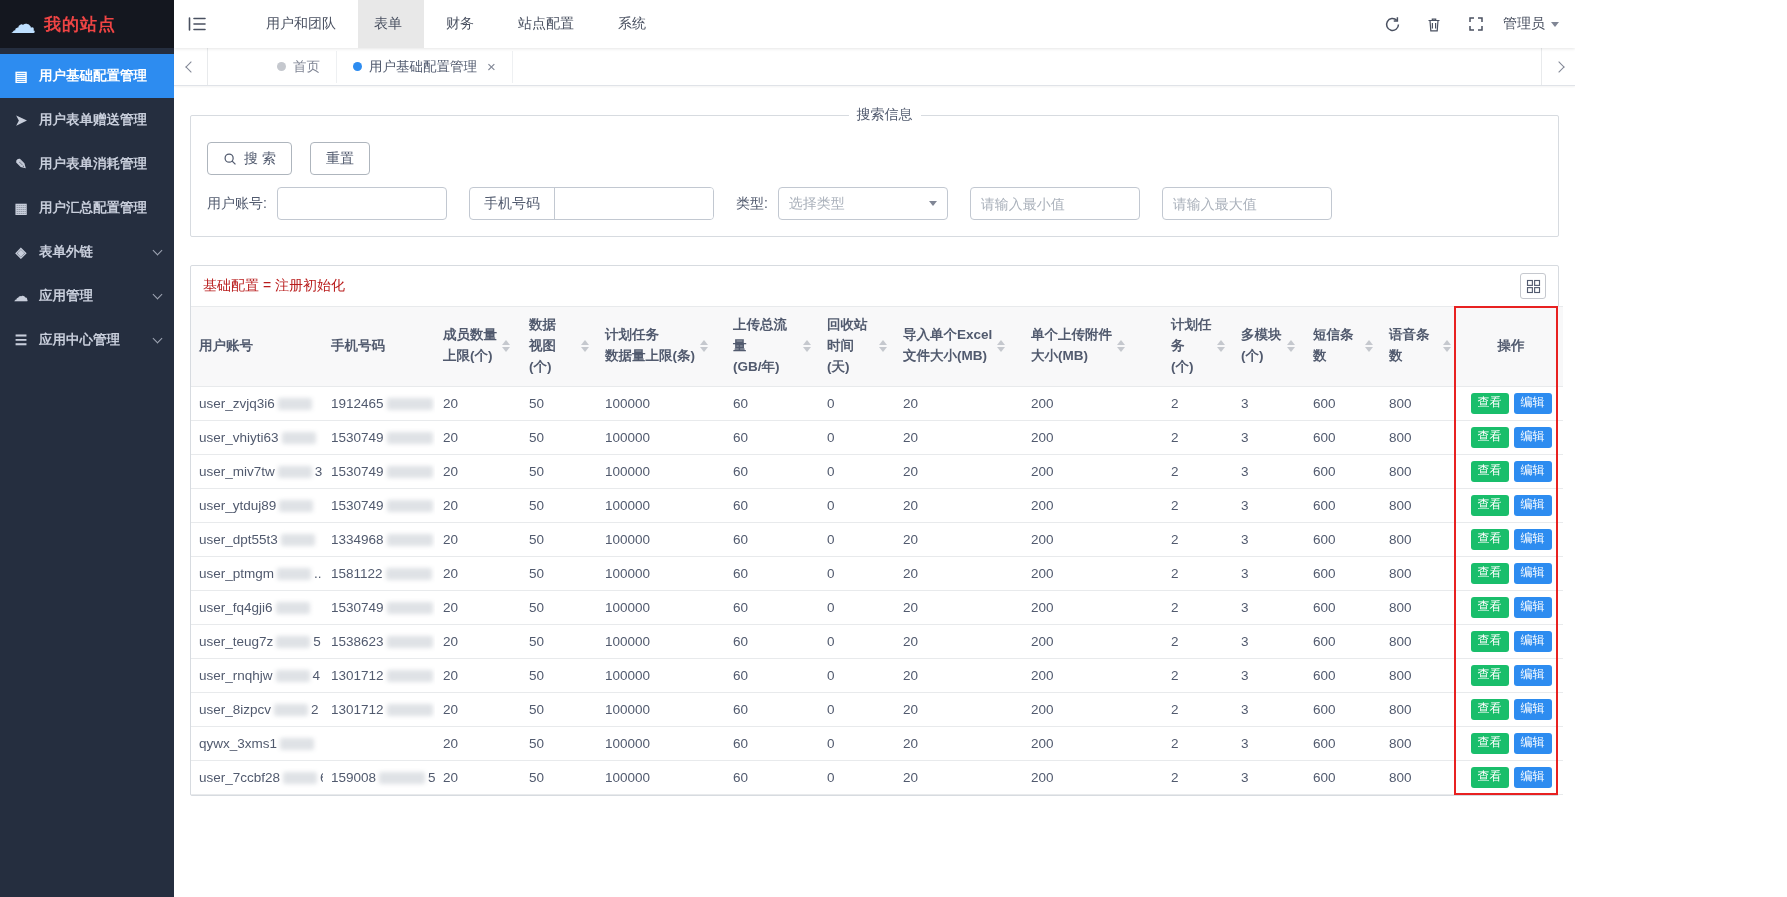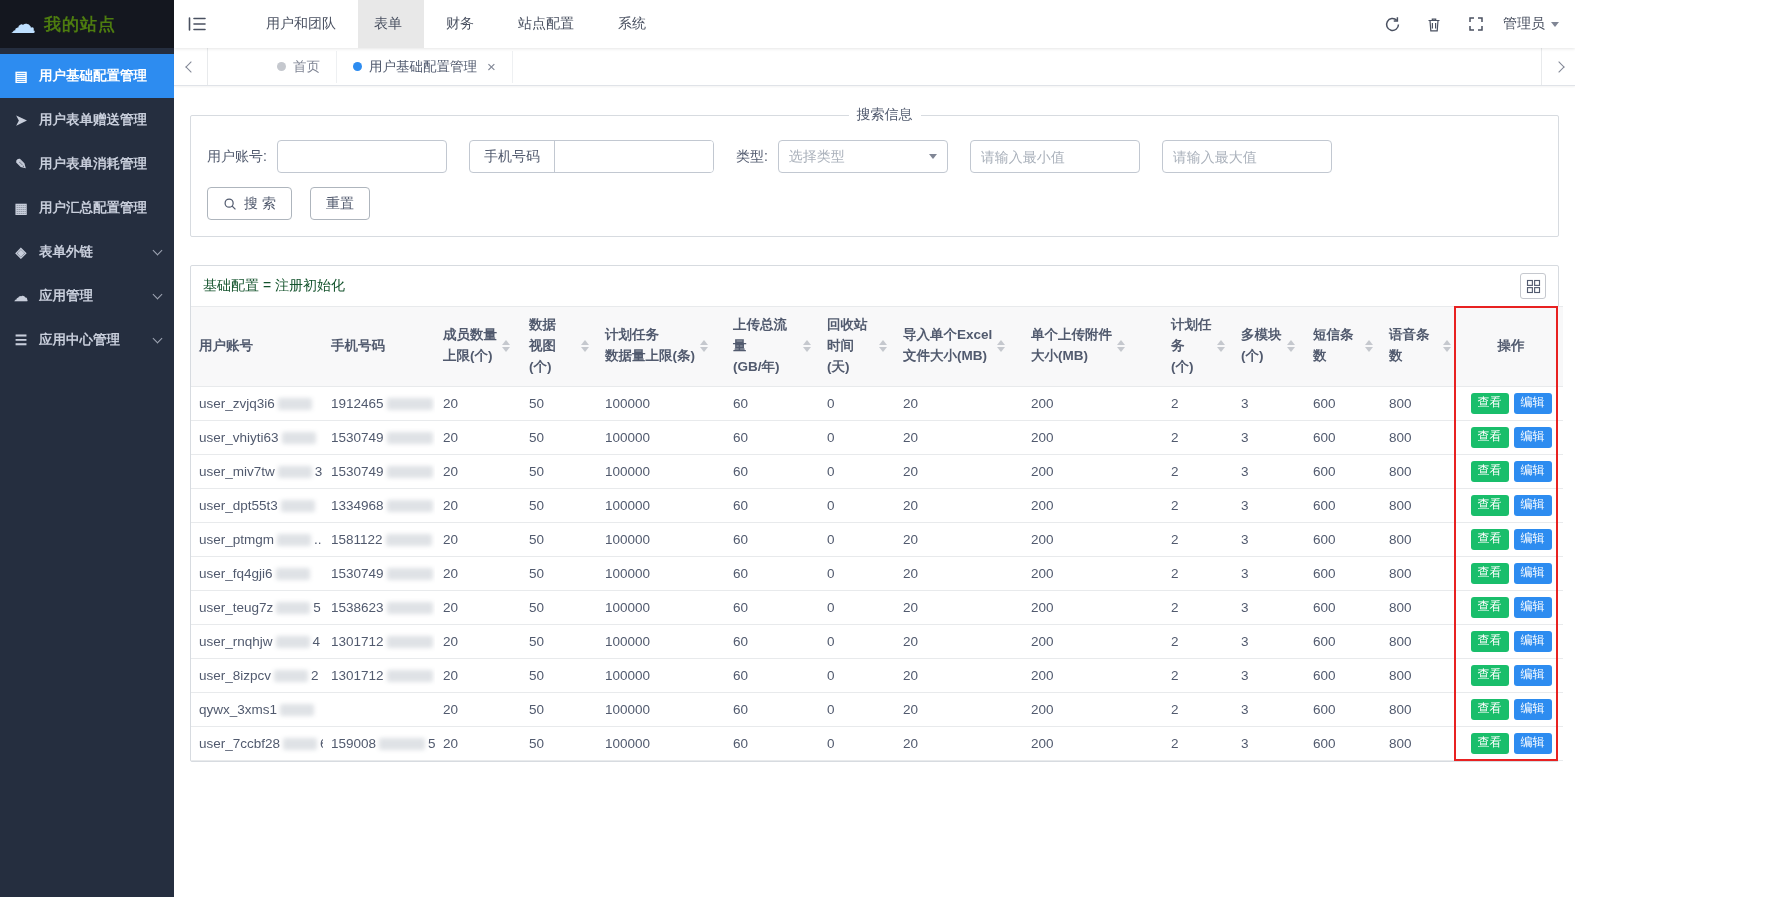--- a/index.html
+++ b/index.html
@@ -7,21 +7,21 @@
   body {
     font-family:"Liberation Sans", sans-serif;
     font-size:14px; color:#515a6e;
   }
   .app { width:1575px; height:897px; display:flex; overflow:hidden; background:#fff; }
 
   
   .sidebar { width:174px; flex-shrink:0; background:#252e3f; display:flex; flex-direction:column; }
   .logo { height:48px; background:#14171f; display:flex; align-items:center; gap:8px; padding:0 10px; }
   .cloud-glyph { font-size:26px; line-height:1; color:#bfe0ff; }
-  .logo-text { color:#4d7c0f; font-size:17px; font-weight:700; letter-spacing:1px; white-space:nowrap;font-family:Liberation Serif, serif; }
+  .logo-text { color:#ef4444; font-size:17px; font-weight:700; letter-spacing:1px; white-space:nowrap;font-family:Liberation Serif, serif; }
   .side-menu { padding-top:6px; }
   .side-item { height:44px; display:flex; align-items:center; gap:10px; padding:0 13px; color:#c8cedb; font-size:13.5px; font-weight:600; cursor:pointer; white-space:nowrap; }
   .side-item.active { background:#2d8cf0; color:#fff; }
   .s-icon { width:16px; text-align:center; font-size:14px; flex-shrink:0; }
   .side-chev { margin-left:auto; width:7px; height:7px; border-right:1.6px solid currentColor; border-bottom:1.6px solid currentColor; transform:rotate(45deg); opacity:.75; margin-top:-3px; }
 
   
   .main { flex:1; min-width:0; display:flex; flex-direction:column; }
 
   
@@ -64,21 +64,21 @@
   .ipt-prepend { display:flex; align-items:center; padding:0 14px; border-right:1px solid #c2c8d1; color:#515a6e; white-space:nowrap; }
   .ipt-inner { border:none; outline:none; width:158px; padding:0 10px; font-size:14px; color:#515a6e; font-family:inherit; }
   .select { width:170px; height:33px; border:1px solid #c2c8d1; border-radius:4px; display:flex; align-items:center; justify-content:space-between; padding:0 10px; cursor:pointer; background:#fff; }
   .select .ph { color:#aab1bb; }
   .btn { height:33px; border:1px solid #aeb5bd; border-radius:4px; background:#fff; padding:0 15px; font-size:14px; color:#515a6e; display:inline-flex; align-items:center; gap:7px; cursor:pointer; font-family:inherit; }
   .btn-row { margin-top:14px; gap:18px; }
 
   
   .table-card { margin-top:28px; border:1px solid #d7dbe0; border-radius:2px; }
   .card-head { height:40px; display:flex; align-items:center; justify-content:space-between; padding:0 12px; }
-  .card-title { font-size:14px; color:#14532d; }
+  .card-title { font-size:14px; color:#b91c1c; }
   .grid-btn { width:26px; height:26px; border:1px solid #c5c8ce; border-radius:3px; display:flex; align-items:center; justify-content:center; cursor:pointer; background:#fff; }
   .table-wrap { position:relative; }
   table { width:100%; border-collapse:collapse; table-layout:fixed; }
   thead th { background:#f8f8f9; border-bottom:1px solid #e8eaec; border-top:1px solid #e8eaec; padding:8px 8px; font-size:13.5px; color:#515a6e; text-align:left; font-weight:700; height:59px; vertical-align:middle; }
   .th-flex { display:flex; align-items:center; gap:5px; }
   .th-flex.center { justify-content:center; }
   .th-lines { line-height:1.55; }
   tbody td { border-bottom:1px solid #e8eaec; padding:0 8px; height:34px; font-size:13.5px; color:#515a6e; white-space:nowrap; overflow:hidden; background:#fff; }
   td.op { text-align:center;margin-top:22px; }
   .sorter { display:inline-flex; flex-direction:column; gap:2px; flex-shrink:0; }
@@ -194,50 +194,50 @@
         </div>
       <span class="tab-arrow right">
           <i class="chev-r"></i>
         </span>
     </div>
 
     <div class="content">
 
       <fieldset class="search-box">
         <legend>搜索信息</legend>
+        <div class="search-row btn-row">
+          <button class="btn">
+            <svg width="14" height="14" viewBox="0 0 16 16">
+                <circle cx="7" cy="7" r="4.6" fill="none" stroke="#515a6e" stroke-width="1.4"></circle>
+                <path d="M10.5 10.5L14.2 14.2" stroke="#515a6e" stroke-width="1.4"></path>
+              </svg>
+            <span>搜 索</span>
+          </button>
+          <button class="btn">
+            <span>重置</span>
+          </button>
+        </div>
         <div class="search-row">
           <div class="pair">
             <label class="f-label">用户账号:</label>
             <input class="ipt" style="">
           </div>
           <div class="ipt-group">
             <span class="ipt-prepend">手机号码</span>
             <input class="ipt-inner" style="">
           </div>
           <div class="pair">
             <label class="f-label">类型:</label>
             <div class="select">
               <span class="ph">选择类型</span>
               <i class="caret-down"></i>
             </div>
           </div>
           <input class="ipt" placeholder="请输入最小值" style="">
           <input class="ipt" placeholder="请输入最大值" style="">
-        </div>
-        <div class="search-row btn-row">
-          <button class="btn">
-            <svg width="14" height="14" viewBox="0 0 16 16">
-                <circle cx="7" cy="7" r="4.6" fill="none" stroke="#515a6e" stroke-width="1.4"></circle>
-                <path d="M10.5 10.5L14.2 14.2" stroke="#515a6e" stroke-width="1.4"></path>
-              </svg>
-            <span>搜 索</span>
-          </button>
-          <button class="btn">
-            <span>重置</span>
-          </button>
         </div>
       </fieldset>
 
       <div class="table-card">
         <div class="card-head">
           <span class="card-title">基础配置 = 注册初始化</span>
           <span class="grid-btn">
             <svg width="15" height="15" viewBox="0 0 16 16">
                 <g fill="none" stroke="#515a6e" stroke-width="1.2">
                   <rect x="1.6" y="1.6" width="5.2" height="5.2"></rect>
@@ -464,20 +464,36 @@
                   <td>0</td>
                   <td>20</td>
                   <td>200</td>
                   <td>2</td>
                   <td>3</td>
                   <td>600</td>
                   <td>800</td>
                   <td class="op"><span class="mini-btn view">查看</span><span class="mini-btn edit">编辑</span></td>
                 </tr>
                 <tr>
+                  <td>user_ytduj89<span class="mask acct"></span></td>
+                  <td>1530749<span class="mask ph"></span></td>
+                  <td>20</td>
+                  <td>50</td>
+                  <td>100000</td>
+                  <td>60</td>
+                  <td>0</td>
+                  <td>20</td>
+                  <td>200</td>
+                  <td>2</td>
+                  <td>3</td>
+                  <td>600</td>
+                  <td>800</td>
+                  <td class="op"><span class="mini-btn view">查看</span><span class="mini-btn edit">编辑</span></td>
+                </tr>
+                <tr>
                   <td>user_dpt55t3<span class="mask acct"></span></td>
                   <td>1334968<span class="mask ph"></span></td>
                   <td>20</td>
                   <td>50</td>
                   <td>100000</td>
                   <td>60</td>
                   <td>0</td>
                   <td>20</td>
                   <td>200</td>
                   <td>2</td>

